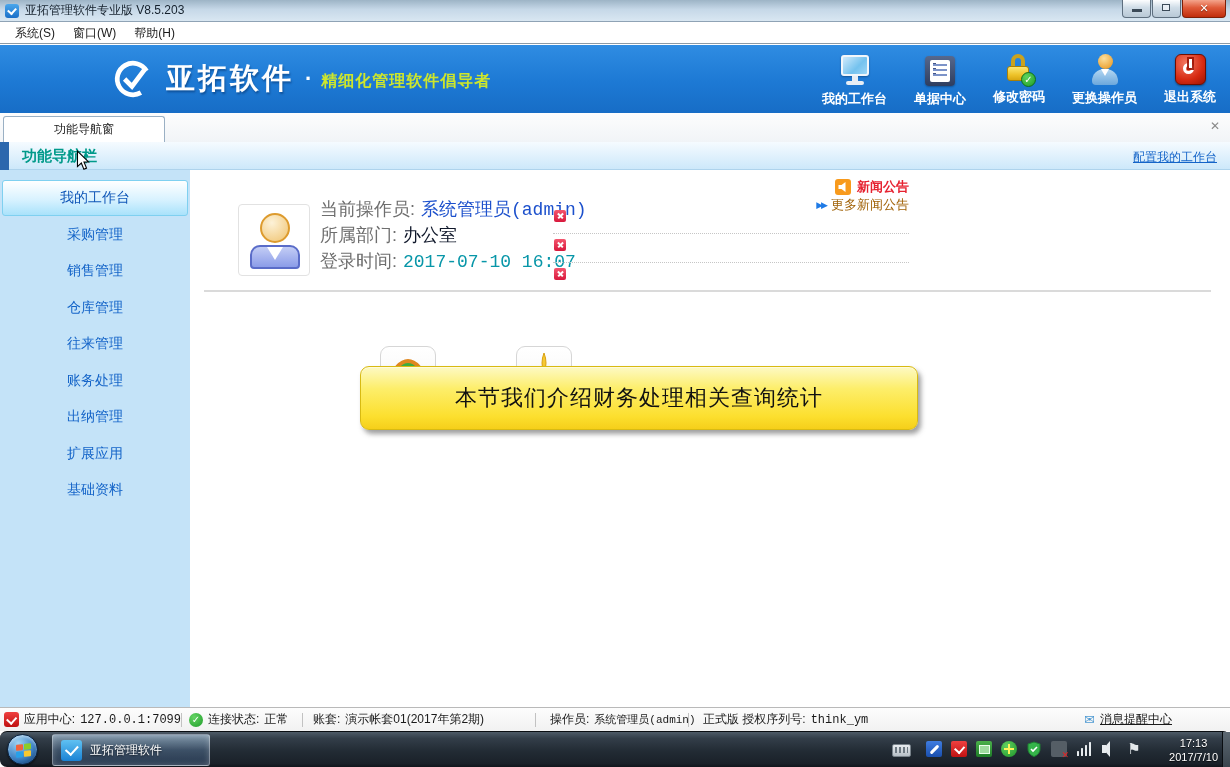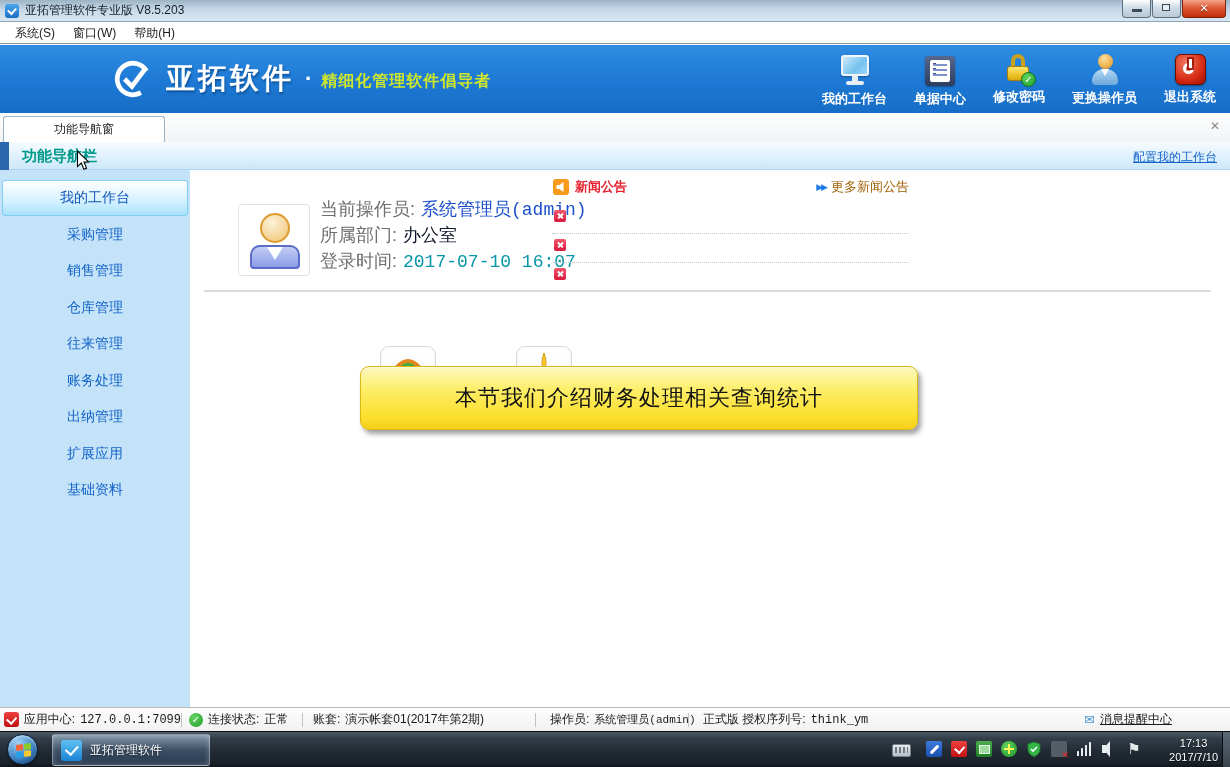--- a/index.html
+++ b/index.html
@@ -121,21 +121,21 @@
   .profile-avatar .bd { position:absolute; left:11px; top:40px; width:50px; height:24px;
     border-radius:10px 10px 4px 4px; background:linear-gradient(#c3cdf5,#8b9ce8); border:2px solid #5a6cc8; }
   .profile-avatar .cl { position:absolute; left:28px; top:42px; width:0; height:0;
     border-left:8px solid transparent; border-right:8px solid transparent; border-top:13px solid #fff; }
   .profile-info { position:absolute; left:130px; top:26px; font-size:18px; }
   .profile-info .row { height:26px; line-height:26px; white-space:nowrap; }
   .p-label { color:#6e6e6e; margin-right:6px; }
   .v-blue { color:#1c50cc; } .v-green { color:#0f172a; } .v-teal { color:#0796a8; }
 
   .news { position:absolute; left:363px; top:8px; width:356px; }
-  .news-head { display:flex; align-items:flex-start; justify-content:space-between; height:20px; }
+  .news-head { display:flex; align-items:flex-end; justify-content:space-between; height:20px;flex-direction:column; }
   .news-title-wrap { display:flex; align-items:center; gap:6px; }
   .news-title { color:#e62230; font-size:13px; font-weight:bold; }
   .news-more { display:flex; align-items:center; gap:5px; cursor:pointer; }
   .news-more-arrows { color:#1e7ae6; font-size:9px; letter-spacing:-2px; }
   .news-more-label { color:#a16207; font-size:13px; }
   .news-item { position:relative; height:29px; border-bottom:1px dotted #c6c6c6; cursor:pointer; }
   .news-item-icon { position:absolute; left:1px; top:5px; width:12px; height:12px; border-radius:2px;
     background:linear-gradient(#f4566e,#d8183c); }
   .news-item-icon::before, .news-item-icon::after { content:""; position:absolute; left:2.5px; top:5px;
     width:7px; height:1.6px; background:#fff; }
@@ -168,21 +168,21 @@
   .sb-sep { width:1px; height:14px; background:#c2c2c2; }
   .statusbar .logo-sq.red { width:15px; height:15px; background:linear-gradient(#ef4040,#c01212); }
   .sb-check { width:14px; height:14px; border-radius:50%; background:radial-gradient(circle at 35% 30%,#64d464,#1f9c2a);
     color:#fff; font-size:10px; font-weight:bold; text-align:center; line-height:14px; }
   .sb-mail { color:#4f9ad2; font-size:13px; }
   .sb-msg { text-decoration:underline; cursor:pointer; }
 
   
   .taskbar { position:absolute; top:731px; left:0; right:0; height:36px;
     background:linear-gradient(#4d5a66,#333e49 18%,#222b34 55%,#1a2129 90%,#10151b);
-    border-top:1px solid #0a0e12; }
+    border-top:1px solid #0a0e12;border-radius:7px; }
   .start-orb { position:absolute; left:7px; top:2px; width:31px; height:31px; border-radius:50%;
     background:radial-gradient(circle at 35% 28%,#9fd4f4,#3e82c4 55%,#123c6e 90%); border:1px solid #0b2340;
     box-shadow:inset 0 2px 3px rgba(255,255,255,.5), 0 1px 2px rgba(0,0,0,.6); cursor:pointer; }
   .orb-flag { position:absolute; left:8px; top:9px; width:15px; height:13px; display:grid;
     grid-template-columns:1fr 1fr; grid-template-rows:1fr 1fr; gap:1px; transform:skewY(-6deg); }
   .orb-flag i { border-radius:1px; }
   .of1{background:#f0633c} .of2{background:#8ccc28} .of3{background:#28a0e8} .of4{background:#f8c830}
   .task-btn { position:absolute; left:52px; top:2px; width:158px; height:32px; border-radius:3px;
     background:linear-gradient(rgba(190,220,245,.55),rgba(110,150,195,.35) 50%,rgba(60,90,130,.45));
     border:1px solid rgba(255,255,255,.4); display:flex; align-items:center; gap:8px; padding:0 8px;

